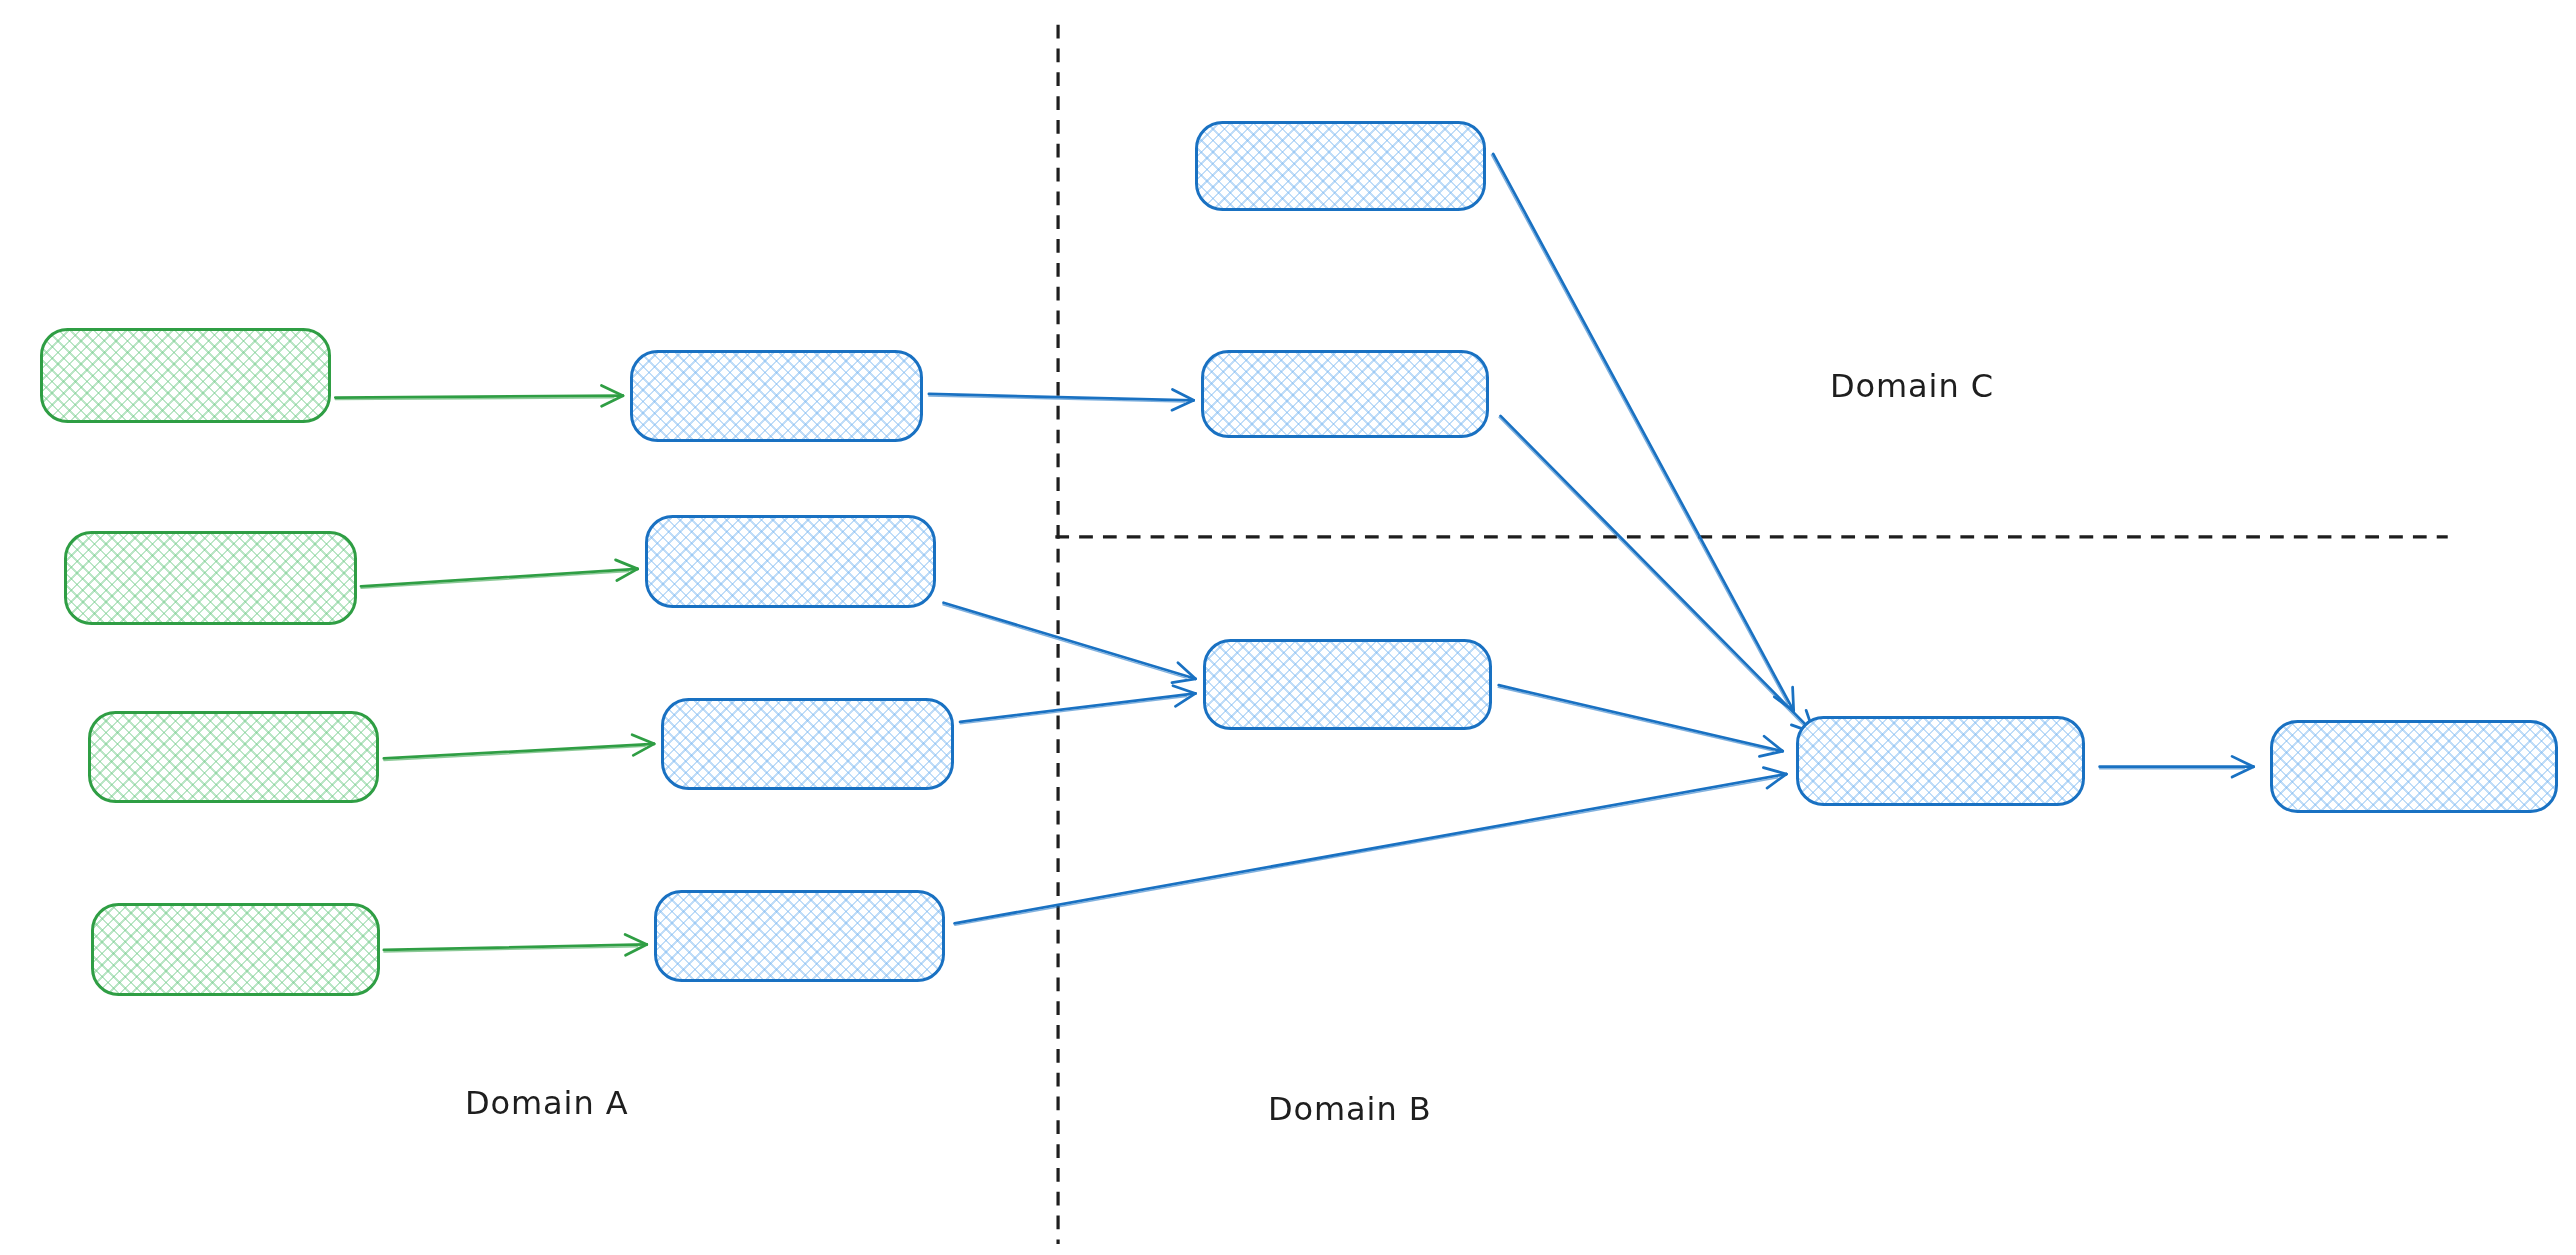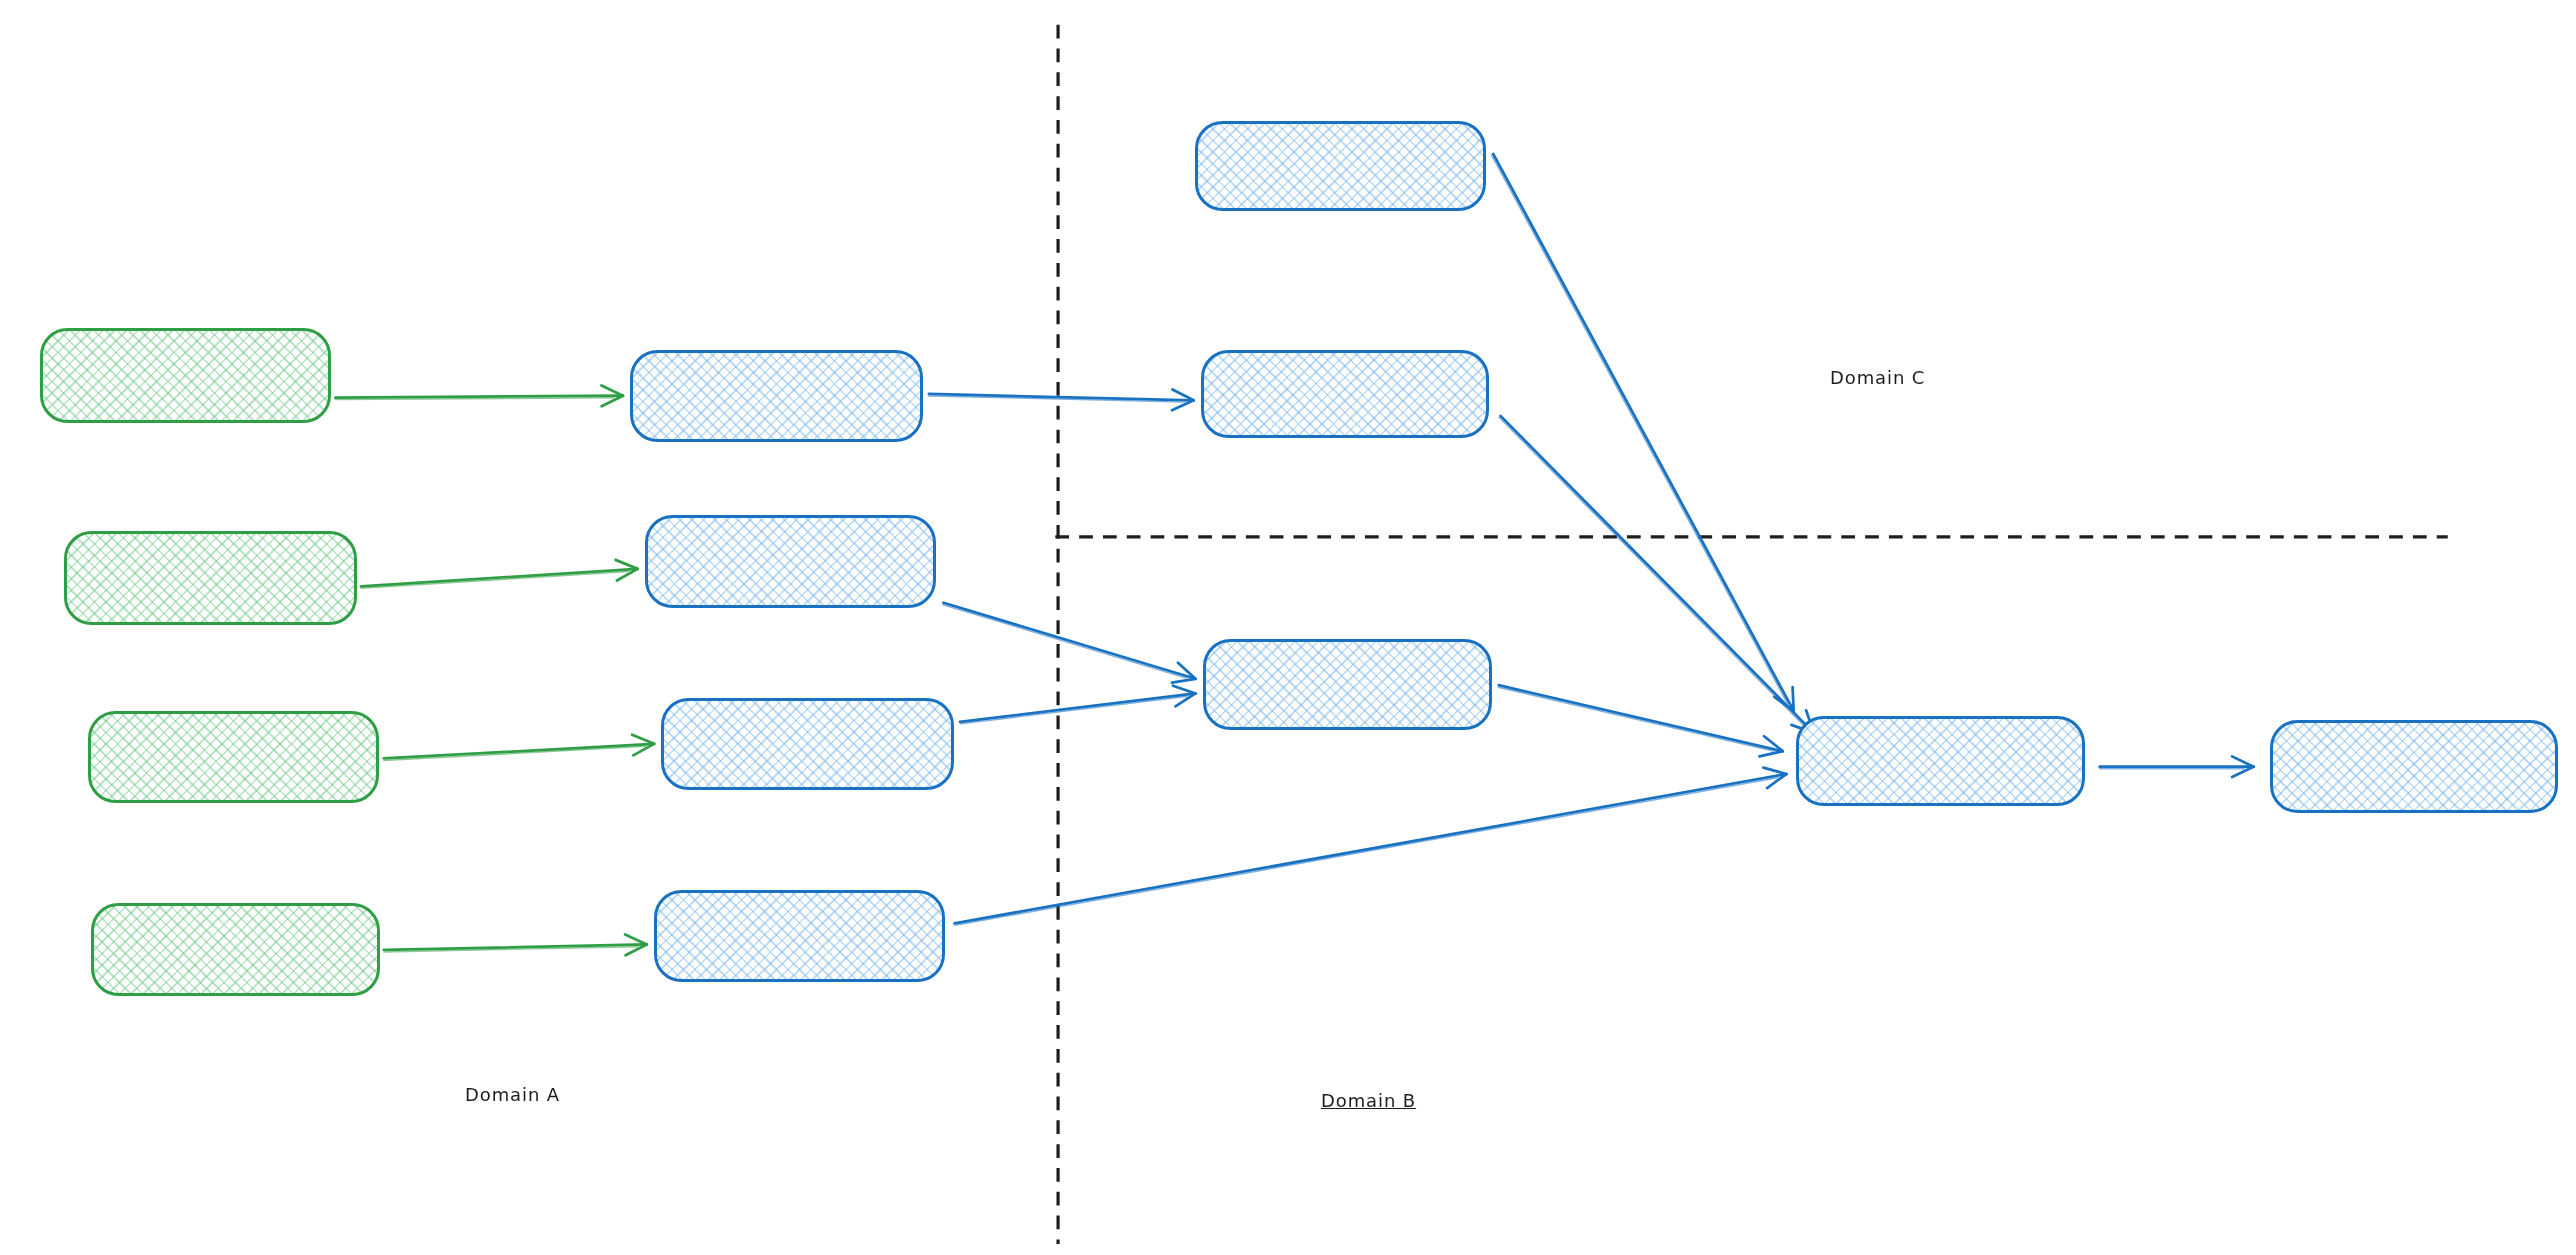--- a/index.html
+++ b/index.html
@@ -35,27 +35,27 @@
       repeating-linear-gradient(-45deg, var(--blue-hatch) 0 1.8px, transparent 1.8px 8.2px);
   }
   .node.green{
     border-color:var(--green-stroke);
     background-image:
       repeating-linear-gradient(45deg,  var(--green-hatch) 0 1.8px, transparent 1.8px 8.2px),
       repeating-linear-gradient(-45deg, var(--green-hatch) 0 1.8px, transparent 1.8px 8.2px);
   }
   .canvas-label{
     position:absolute;
-    font-size:18px;
+    font-size:32px;
     letter-spacing:0.9px;
     color:var(--label-text);
     white-space:nowrap;
   }
   .label-domain-a{left:465px;top:1084px;text-align:right;}
-  .label-domain-b{left:1321px;top:1090px;text-decoration:underline;}
+  .label-domain-b{left:1268px;top:1090px;}
   .label-domain-c{left:1830px;top:367px;}
 </style>
 </head>
 <body>
 
 <div class="canvas">
   <svg id="edges-layer" viewBox="0 0 2812 1370" xmlns="http://www.w3.org/2000/svg">
       <g>
         <line x1="1155" y1="27" x2="1155" y2="1358" stroke="var(--divider)" stroke-width="3.5" stroke-linecap="butt" fill="none" stroke-dasharray="15 11"></line>
       </g>

